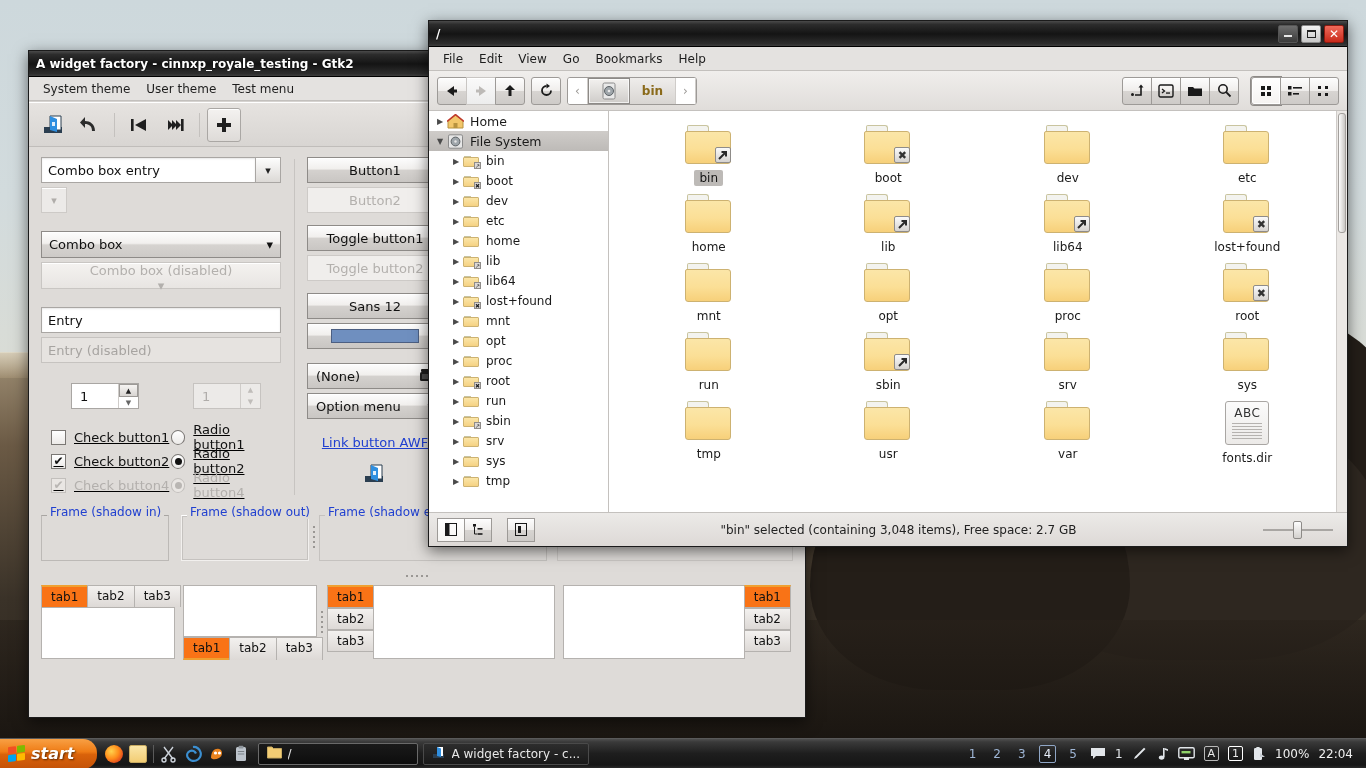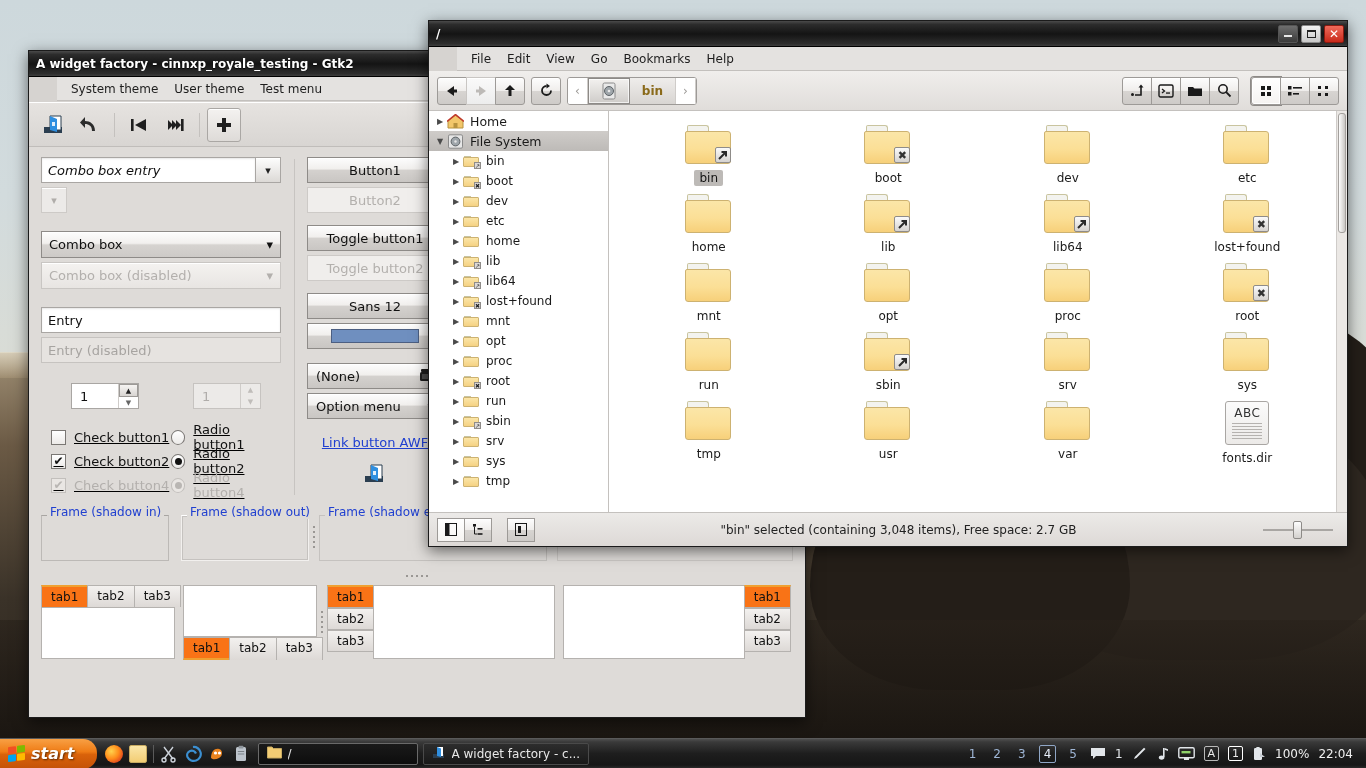--- a/index.html
+++ b/index.html
@@ -89,21 +89,20 @@
     border-color:#8d1a10; color:#fff; font-weight:bold; font-size:12px;
   }
   .glyph-min { width:8px; height:2px; background:currentColor; margin-top:5px; }
   .glyph-max { width:9px; height:8px; border:1px solid currentColor; border-top-width:2px; }
 
   .menubar {
     height: 24px; display:flex; align-items:center;
     background: #e4e2e0;
     border-bottom: 1px solid #c3c0bd;
     padding: 0 6px;
-    margin-left: 28px;
   }
   .menubar .mi {
     padding: 3px 8px; font-size: 12px; color:#1d1d1d; cursor: pointer; border-radius:2px;
   }
 
   
   #awf { left: 28px; top: 50px; width: 778px; height: 668px; }
   #awf .titlebar { padding-right:6px; }
   #awf .body {
     position:absolute; top:51px; left:0; right:0; bottom:0;
@@ -137,21 +136,21 @@
   .row { margin-bottom: 4px; }
 
   .gtk-entry {
     height: 26px; background:#fff; border:1px solid #a9a6a3;
     display:flex; align-items:center; padding: 0 6px;
     font-size: 13px; color:#111;
     box-shadow: inset 0 1px 2px rgba(0,0,0,.10);
   }
   .gtk-entry.disabled { background:#e6e3e0; color:#a7a4a1; border-color:#c6c3c0; box-shadow:none; }
 
-  .combo-wrap { display:flex;font-style:italic; }
+  .combo-wrap { display:flex; }
   .combo-wrap .gtk-entry { flex:1; border-right:none; }
   .combo-btn {
     width: 26px; height:26px;
     border:1px solid #a9a6a3;
     background: linear-gradient(to bottom,#fdfdfd,#dcd9d6);
     display:flex; align-items:center; justify-content:center;
     cursor:pointer; font-size:11px; color:#222;
     box-shadow: inset 0 1px 0 #fff;
   }
   .combo-btn.disabled { background:#eceae8; color:#b0adaa; border-color:#cdcac7; }
@@ -160,20 +159,21 @@
     height: 27px; display:flex; align-items:center; justify-content:space-between;
     padding: 0 7px;
     border:1px solid #8e8b88;
     background: linear-gradient(to bottom,#fdfdfd 0%,#f2f0ee 45%,#d6d3d0 52%,#cdcac7 100%);
     font-size:13px; color:#111; cursor:pointer;
     box-shadow: inset 0 1px 0 #fff;
   }
   .gtk-combo.disabled {
     border-color:#c9c6c3; color:#b3b0ad;
     background: linear-gradient(to bottom,#f4f2f0,#e8e5e2);
+    flex-direction: column;
   }
 
   .gtk-button {
     height: 26px; display:flex; align-items:center; justify-content:center;
     border:1px solid #8e8b88;
     background: linear-gradient(to bottom,#fdfdfd 0%,#f1efed 45%,#d4d1ce 52%,#c9c6c3 100%);
     font-size:13px; color:#111; cursor:pointer;
     box-shadow: inset 0 1px 0 #fff;
     margin-bottom:4px;
   }

